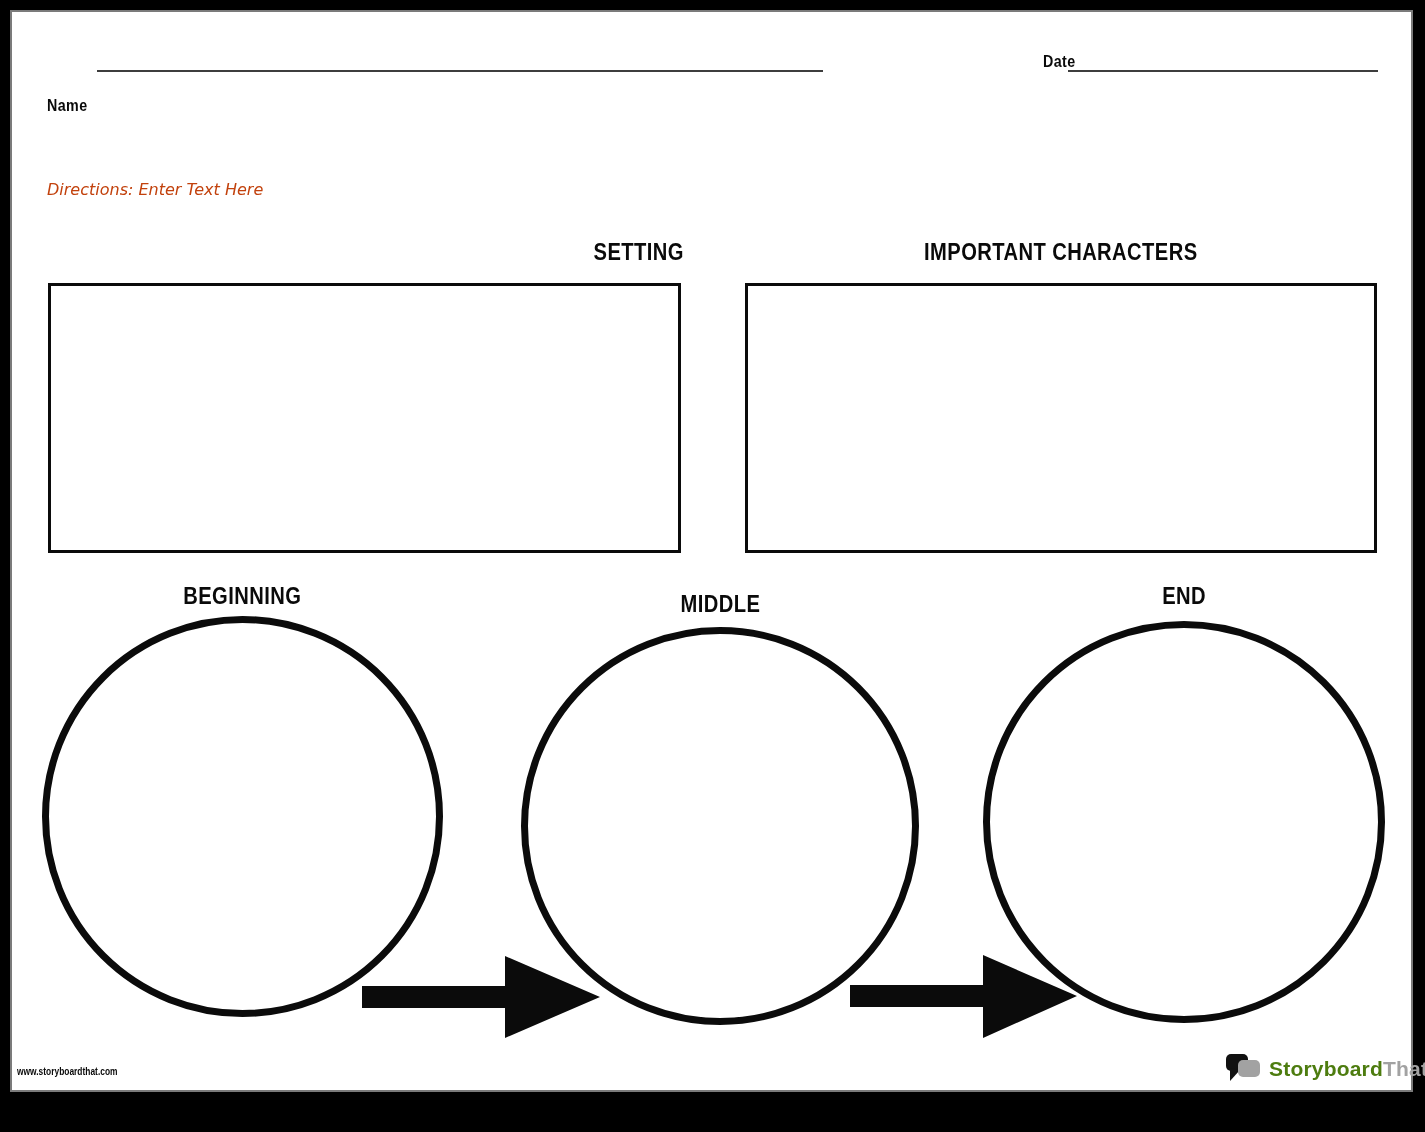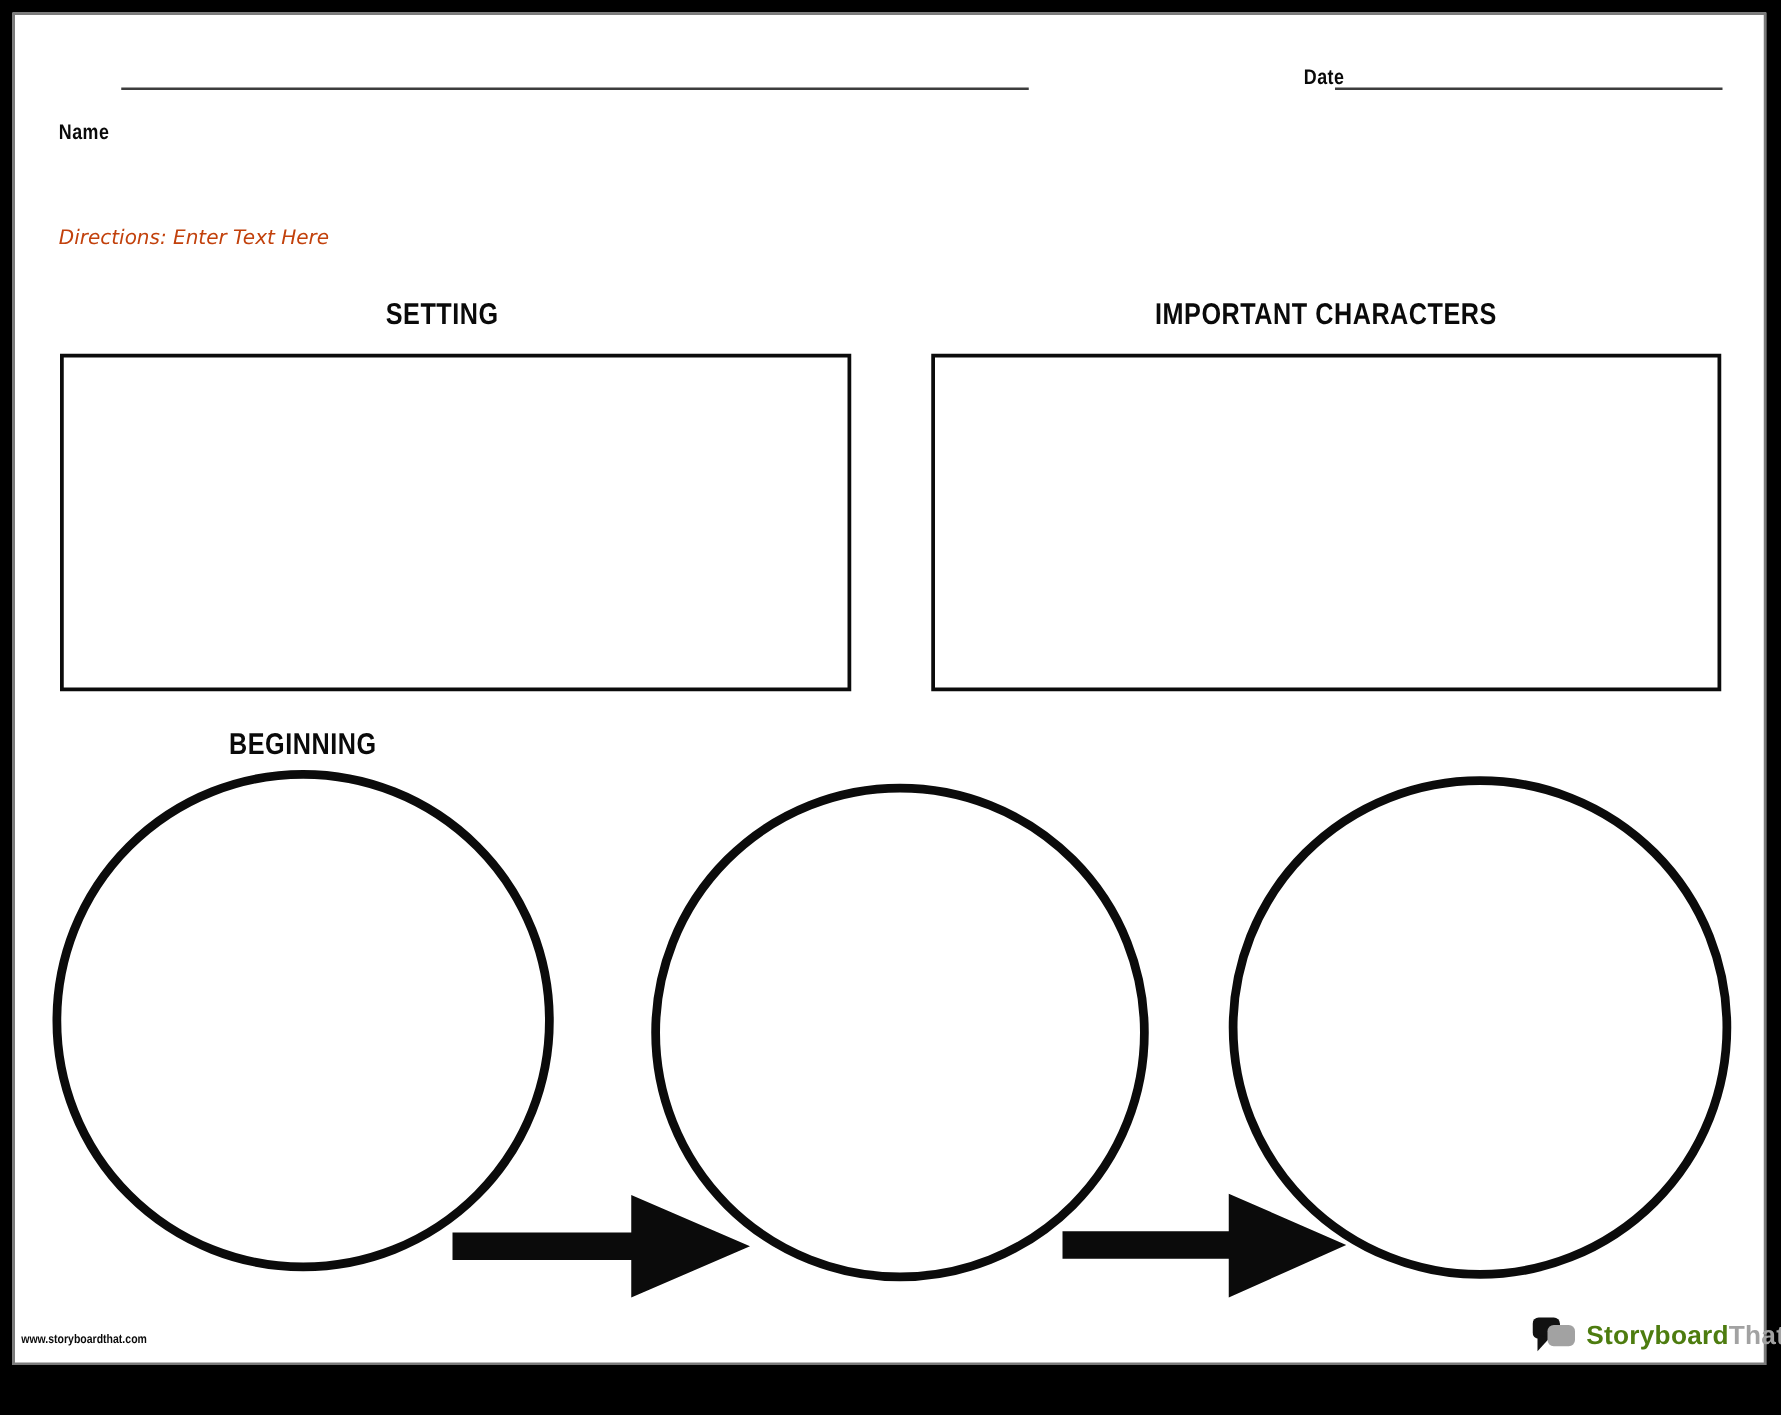--- a/index.html
+++ b/index.html
@@ -75,32 +75,38 @@
   <div class="abs field-line" style="left:85px;top:58px;width:726px;"></div>
 
   <div class="abs field-label" style="left:1005px;top:40px;margin-left:26px;">
     <span class="cond-left">Date</span>
   </div>
   <div class="abs field-line" style="left:1056px;top:58px;width:310px;"></div>
 
 
   <div class="abs directions">Directions: Enter Text Here</div>
 
-  <div class="abs section-header" style="left:25px;top:226px;width:633px;">
+  <div class="abs section-header" style="left:48px;top:226px;width:633px;text-align:right;">
     <span class="cond">SETTING</span>
   </div>
   <div class="abs write-box" style="left:36px;top:271px;width:633px;height:270px;"></div>
 
   <div class="abs section-header" style="left:733px;top:226px;width:632px;">
     <span class="cond">IMPORTANT CHARACTERS</span>
   </div>
   <div class="abs write-box" style="left:733px;top:271px;width:632px;height:270px;"></div>
 
   <div class="abs section-header" style="left:30px;top:570px;width:401px;">
     <span class="cond">BEGINNING</span>
+  </div>
+  <div class="abs section-header" style="left:509px;top:578px;width:398px;">
+    <span class="cond">MIDDLE</span>
+  </div>
+  <div class="abs section-header" style="left:971px;top:570px;width:402px;">
+    <span class="cond">END</span>
   </div>
 
   <div class="abs circle" style="left:30px;top:604px;width:401px;height:401px;"></div>
   <div class="abs circle" style="left:509px;top:615px;width:398px;height:398px;"></div>
   <div class="abs circle" style="left:971px;top:609px;width:402px;height:402px;"></div>
 
   <svg class="abs" style="left:348px;top:938px;" width="245" height="100" viewBox="0 0 245 100">
     <polygon points="2,36 145,36 145,6 240,47 145,88 145,58 2,58" fill="#0b0b0b"></polygon>
   </svg>
   <svg class="abs" style="left:836px;top:938px;" width="240" height="100" viewBox="0 0 240 100">

